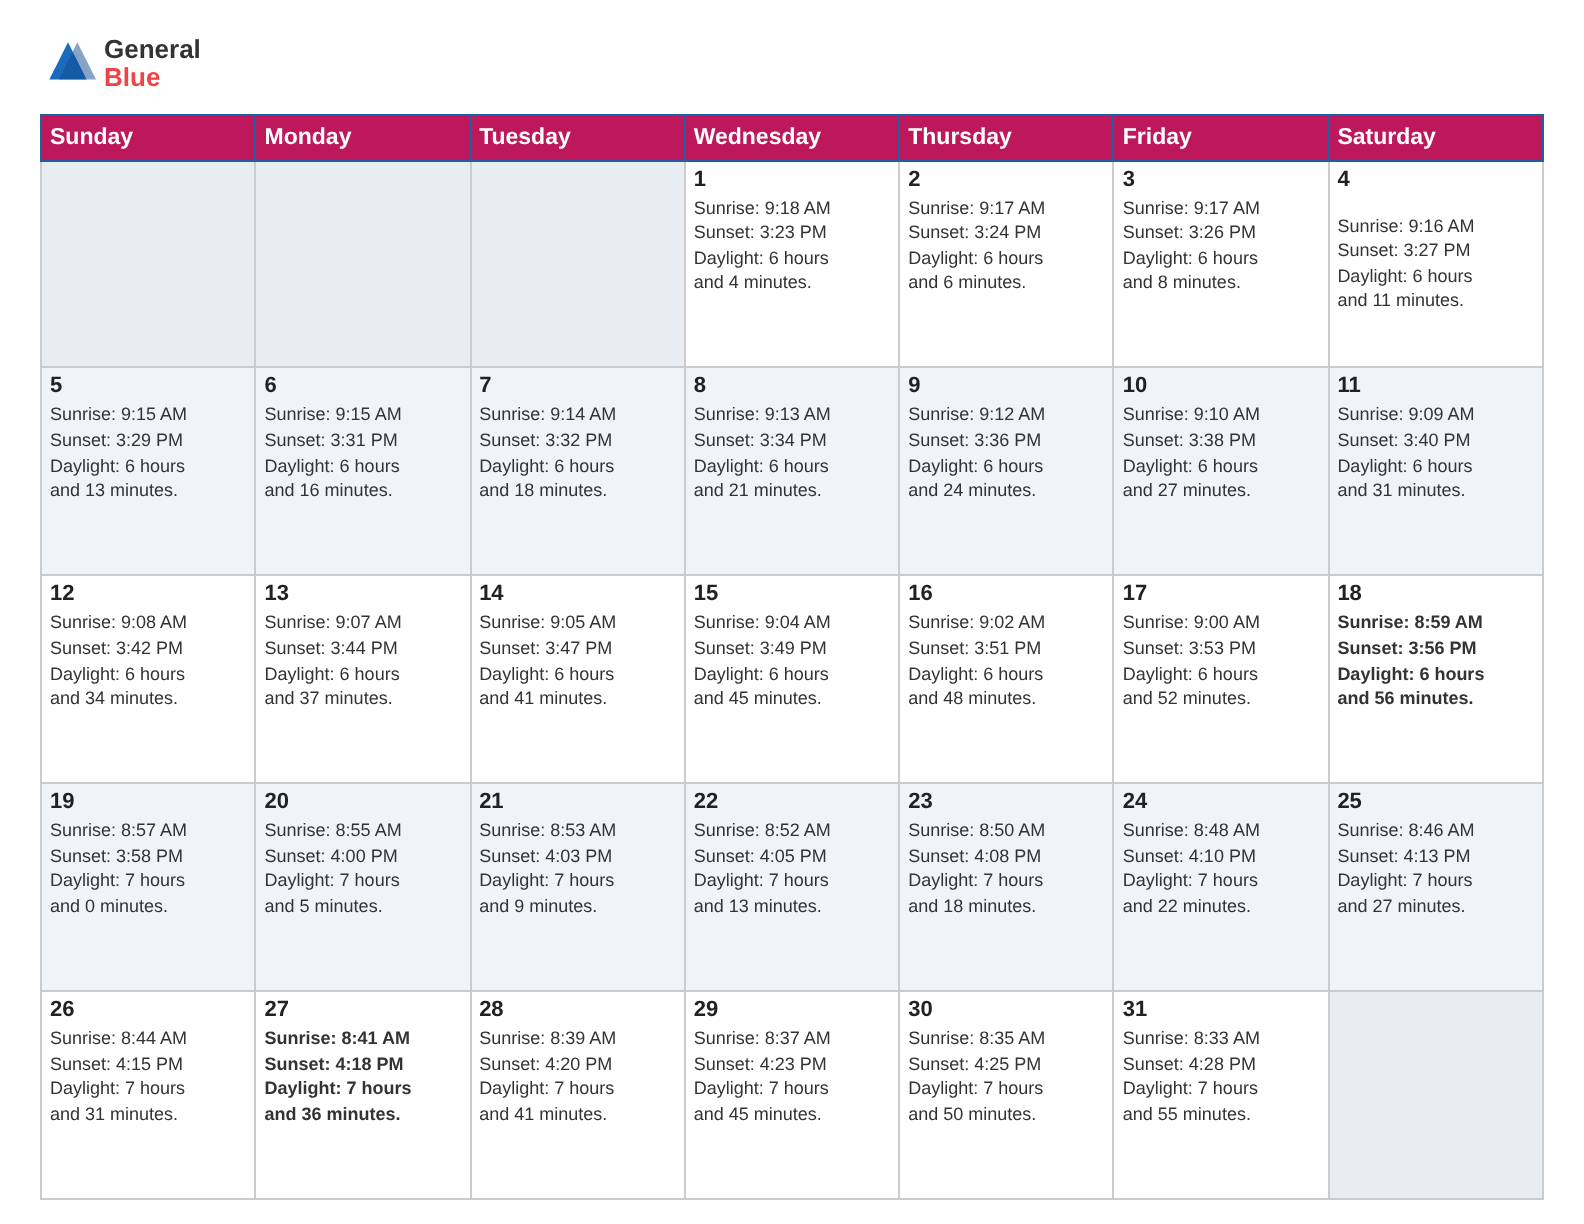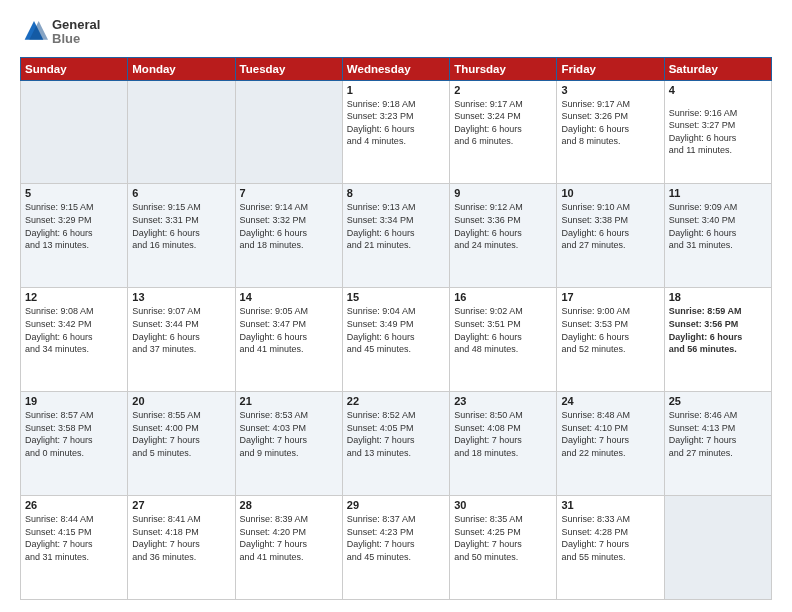--- a/index.html
+++ b/index.html
@@ -29,21 +29,21 @@
       gap: 4px;
     }
     .logo-text {
       display: flex;
       flex-direction: column;
       font-size: 13px;
       font-weight: bold;
       line-height: 1.1;
     }
     .logo-general { color: #333; }
-    .logo-blue { color: #737373; }
+    .logo-blue { color: #ef4444; }
     .logo-icon {
       width: 28px;
       height: 28px;
     }
     .title-block {
       text-align: right;
     }
     .title-block h1 {
       font-size: 28px;
       font-weight: bold;
@@ -55,21 +55,21 @@
       color: #444;
     }
     .calendar {
       flex: 1;
       border: 1px solid #ccc;
       border-collapse: collapse;
       width: 100%;
       table-layout: fixed;
     }
     .calendar thead tr th {
-      background: #b91c1c;
+      background: #be185d;
       color: #fff;
       font-size: 11.5px;
       font-weight: bold;
       padding: 5px 4px;
       text-align: left;
       border: 1px solid #2060a0;
     }
     .calendar tbody tr td {
       vertical-align: top;
       border: 1px solid #ccc;
@@ -319,21 +319,21 @@
         <tr>
           <td>
             <span class="day-number">26</span>
             <div class="day-info" style="white-space: pre-line;">Sunrise: 8:44 AM
 Sunset: 4:15 PM
 Daylight: 7 hours
 and 31 minutes.</div>
           </td>
           <td>
             <span class="day-number">27</span>
-            <div class="day-info" style="white-space: pre-line;">Sunrise: 8:41 AM
+            <div class="day-info" style="white-space: pre-line; font-weight: bold;">Sunrise: 8:41 AM
 Sunset: 4:18 PM
 Daylight: 7 hours
 and 36 minutes.</div>
           </td>
           <td>
             <span class="day-number">28</span>
             <div class="day-info" style="white-space: pre-line;">Sunrise: 8:39 AM
 Sunset: 4:20 PM
 Daylight: 7 hours
 and 41 minutes.</div>

